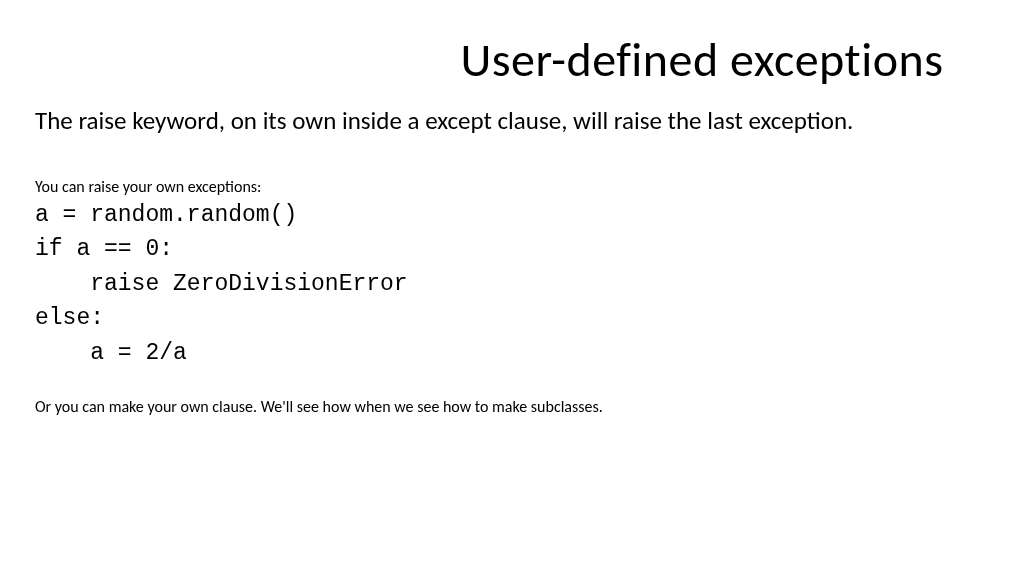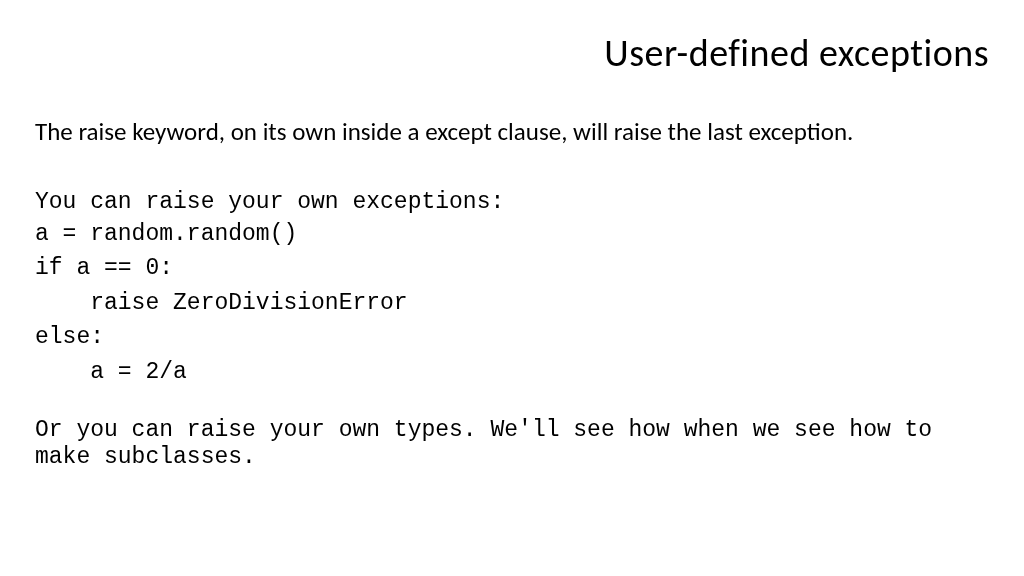--- a/index.html
+++ b/index.html
@@ -10,37 +10,36 @@
     body {
       width: 1024px;
       height: 576px;
       background: #ffffff;
       font-family: Calibri, "Segoe UI", Arial, sans-serif;
       color: #000000;
       padding: 30px 35px;
       overflow: hidden;
     }
     .title {
-      font-size: 38px;
+      font-size: 48px;
       font-weight: 400;
-      text-align: right;
+      text-align: center;
       margin-left: 380px;
-      margin-bottom: 40px;
+      margin-bottom: 16px;
       letter-spacing: 0.5px;
     }
     .body-text {
       font-size: 25px;
       line-height: 1.3;
       margin-bottom: 40px;
     }
     .body-text-tight {
-      font-size: 23px;
+      font-size: 16px;
       line-height: 1.15;
       margin-bottom: 2px;
-      font-family: Liberation Mono, monospace;
     }
     .code-block {
       font-family: "Courier New", Courier, monospace;
       font-size: 23px;
       line-height: 1.5;
       white-space: pre;
       margin-bottom: 28px;
     }
   </style>
 </head>
@@ -51,13 +50,13 @@
 <div class="body-text">The raise keyword, on its own inside a except clause, will raise the last exception.</div>
 
 <div class="body-text-tight">You can raise your own exceptions:</div>
 
 <div class="code-block">a = random.random()
 if a == 0:
     raise ZeroDivisionError
 else:
     a = 2/a</div>
 
-<div class="body-text-tight">Or you can raise your own types. We'll see how when we see how to make subclasses.</div>
+<div class="body-text-tight">Or you can make your own clause. We'll see how when we see how to make subclasses.</div>
 
 </body></html>

